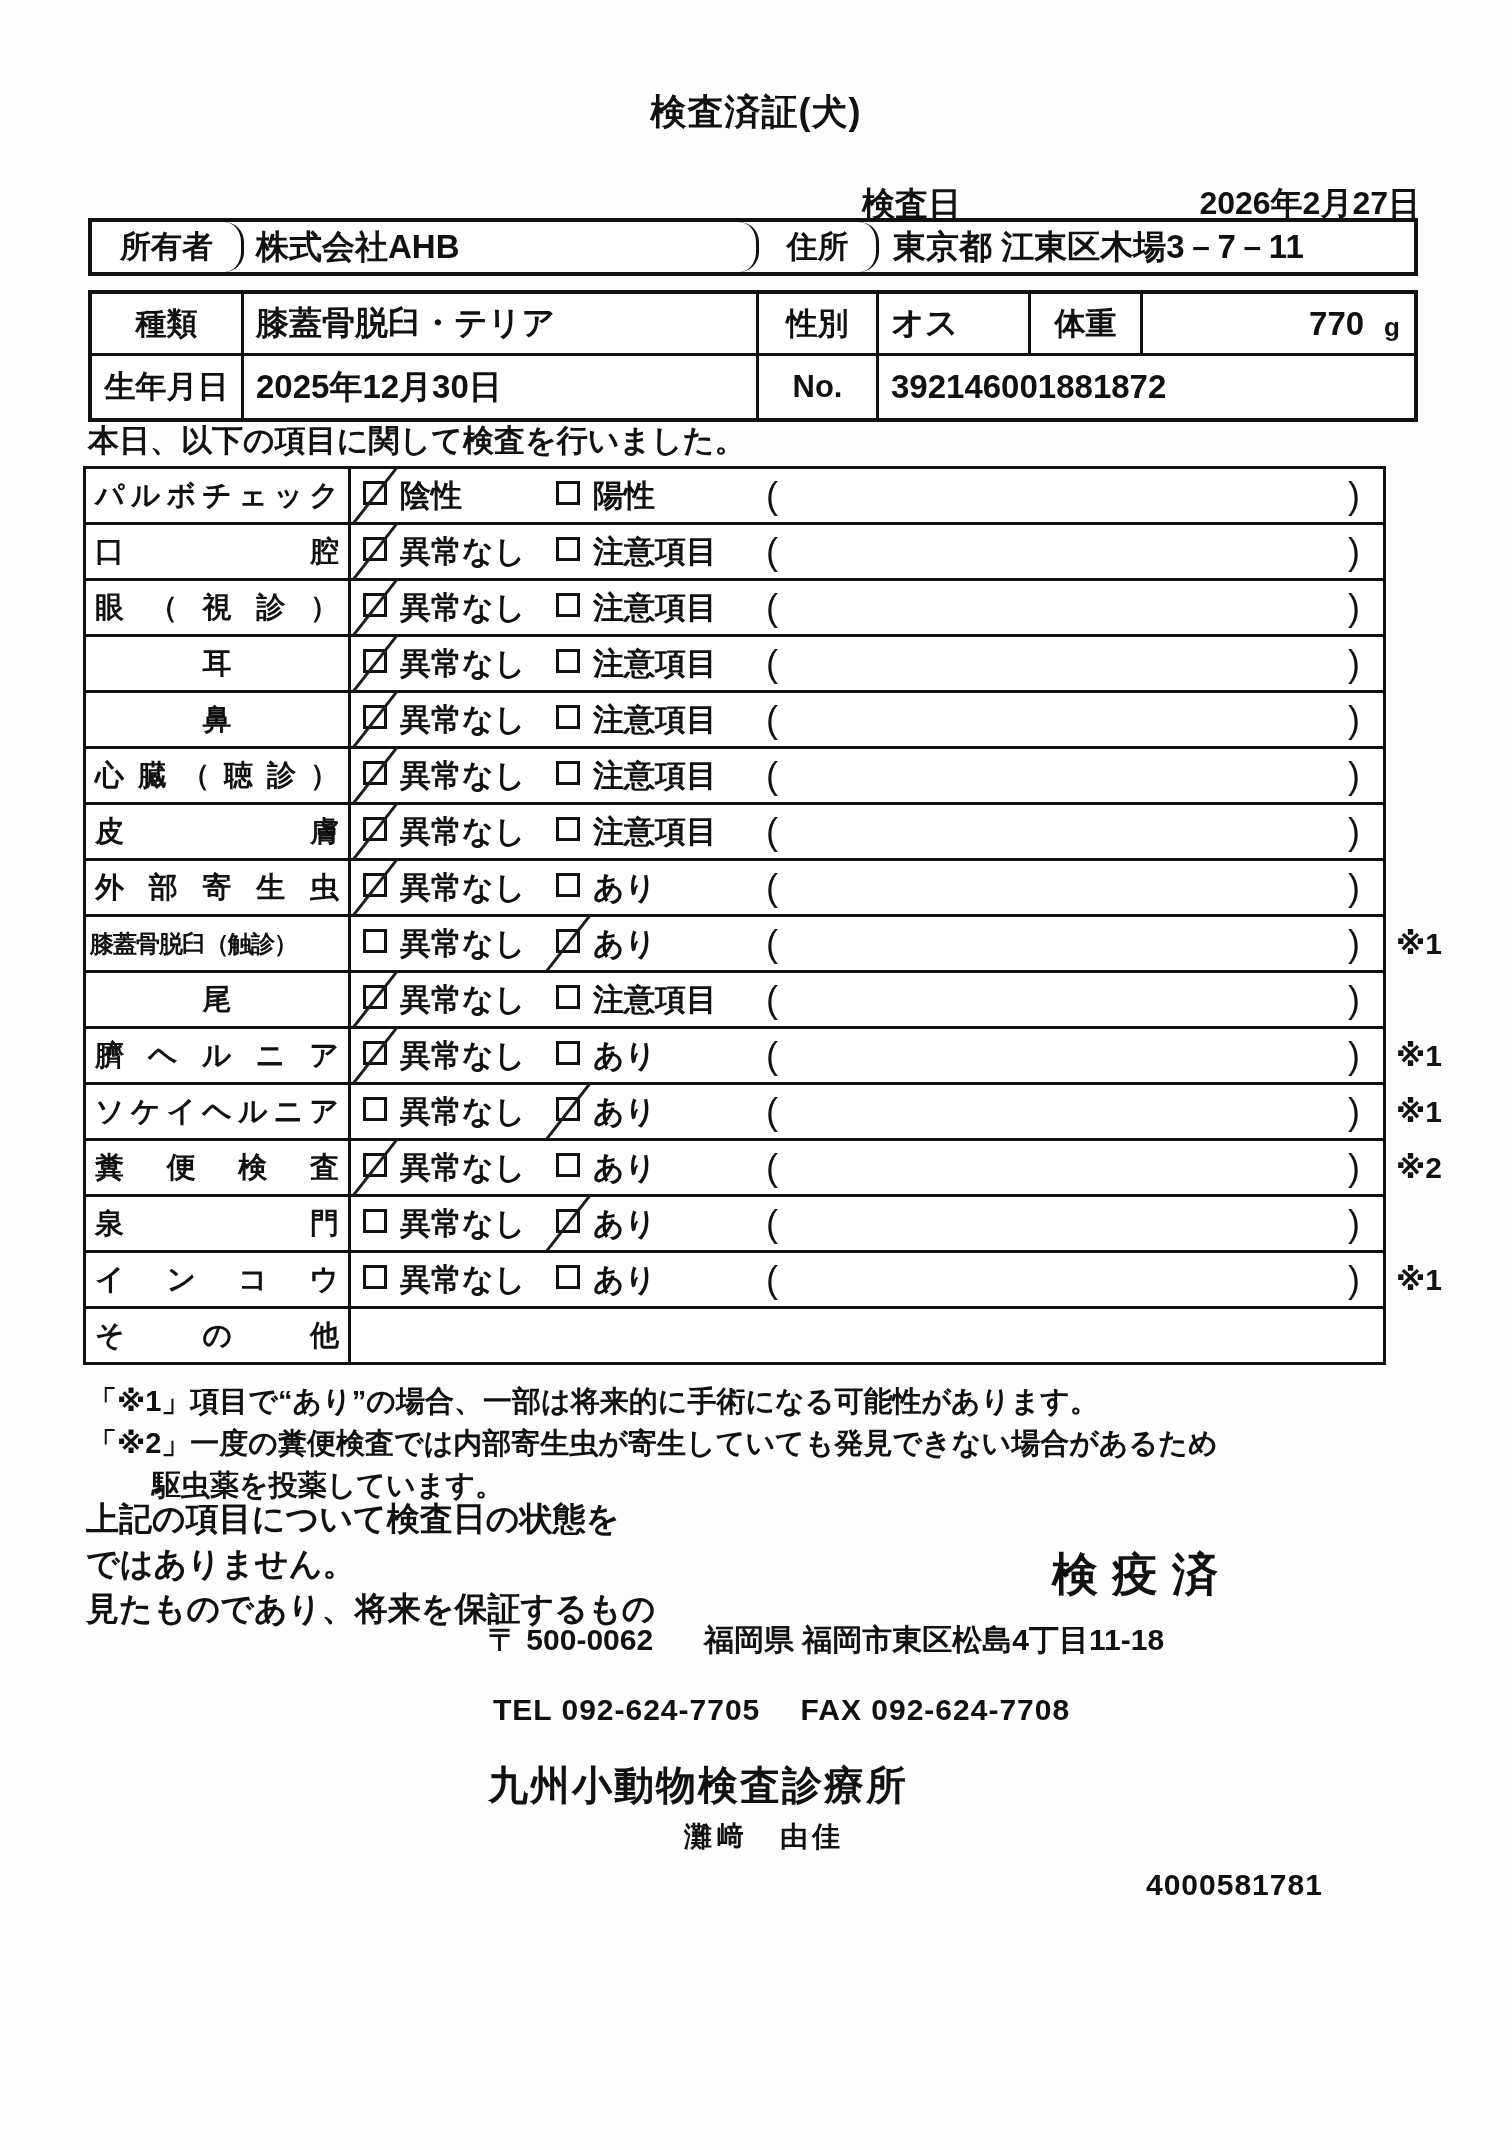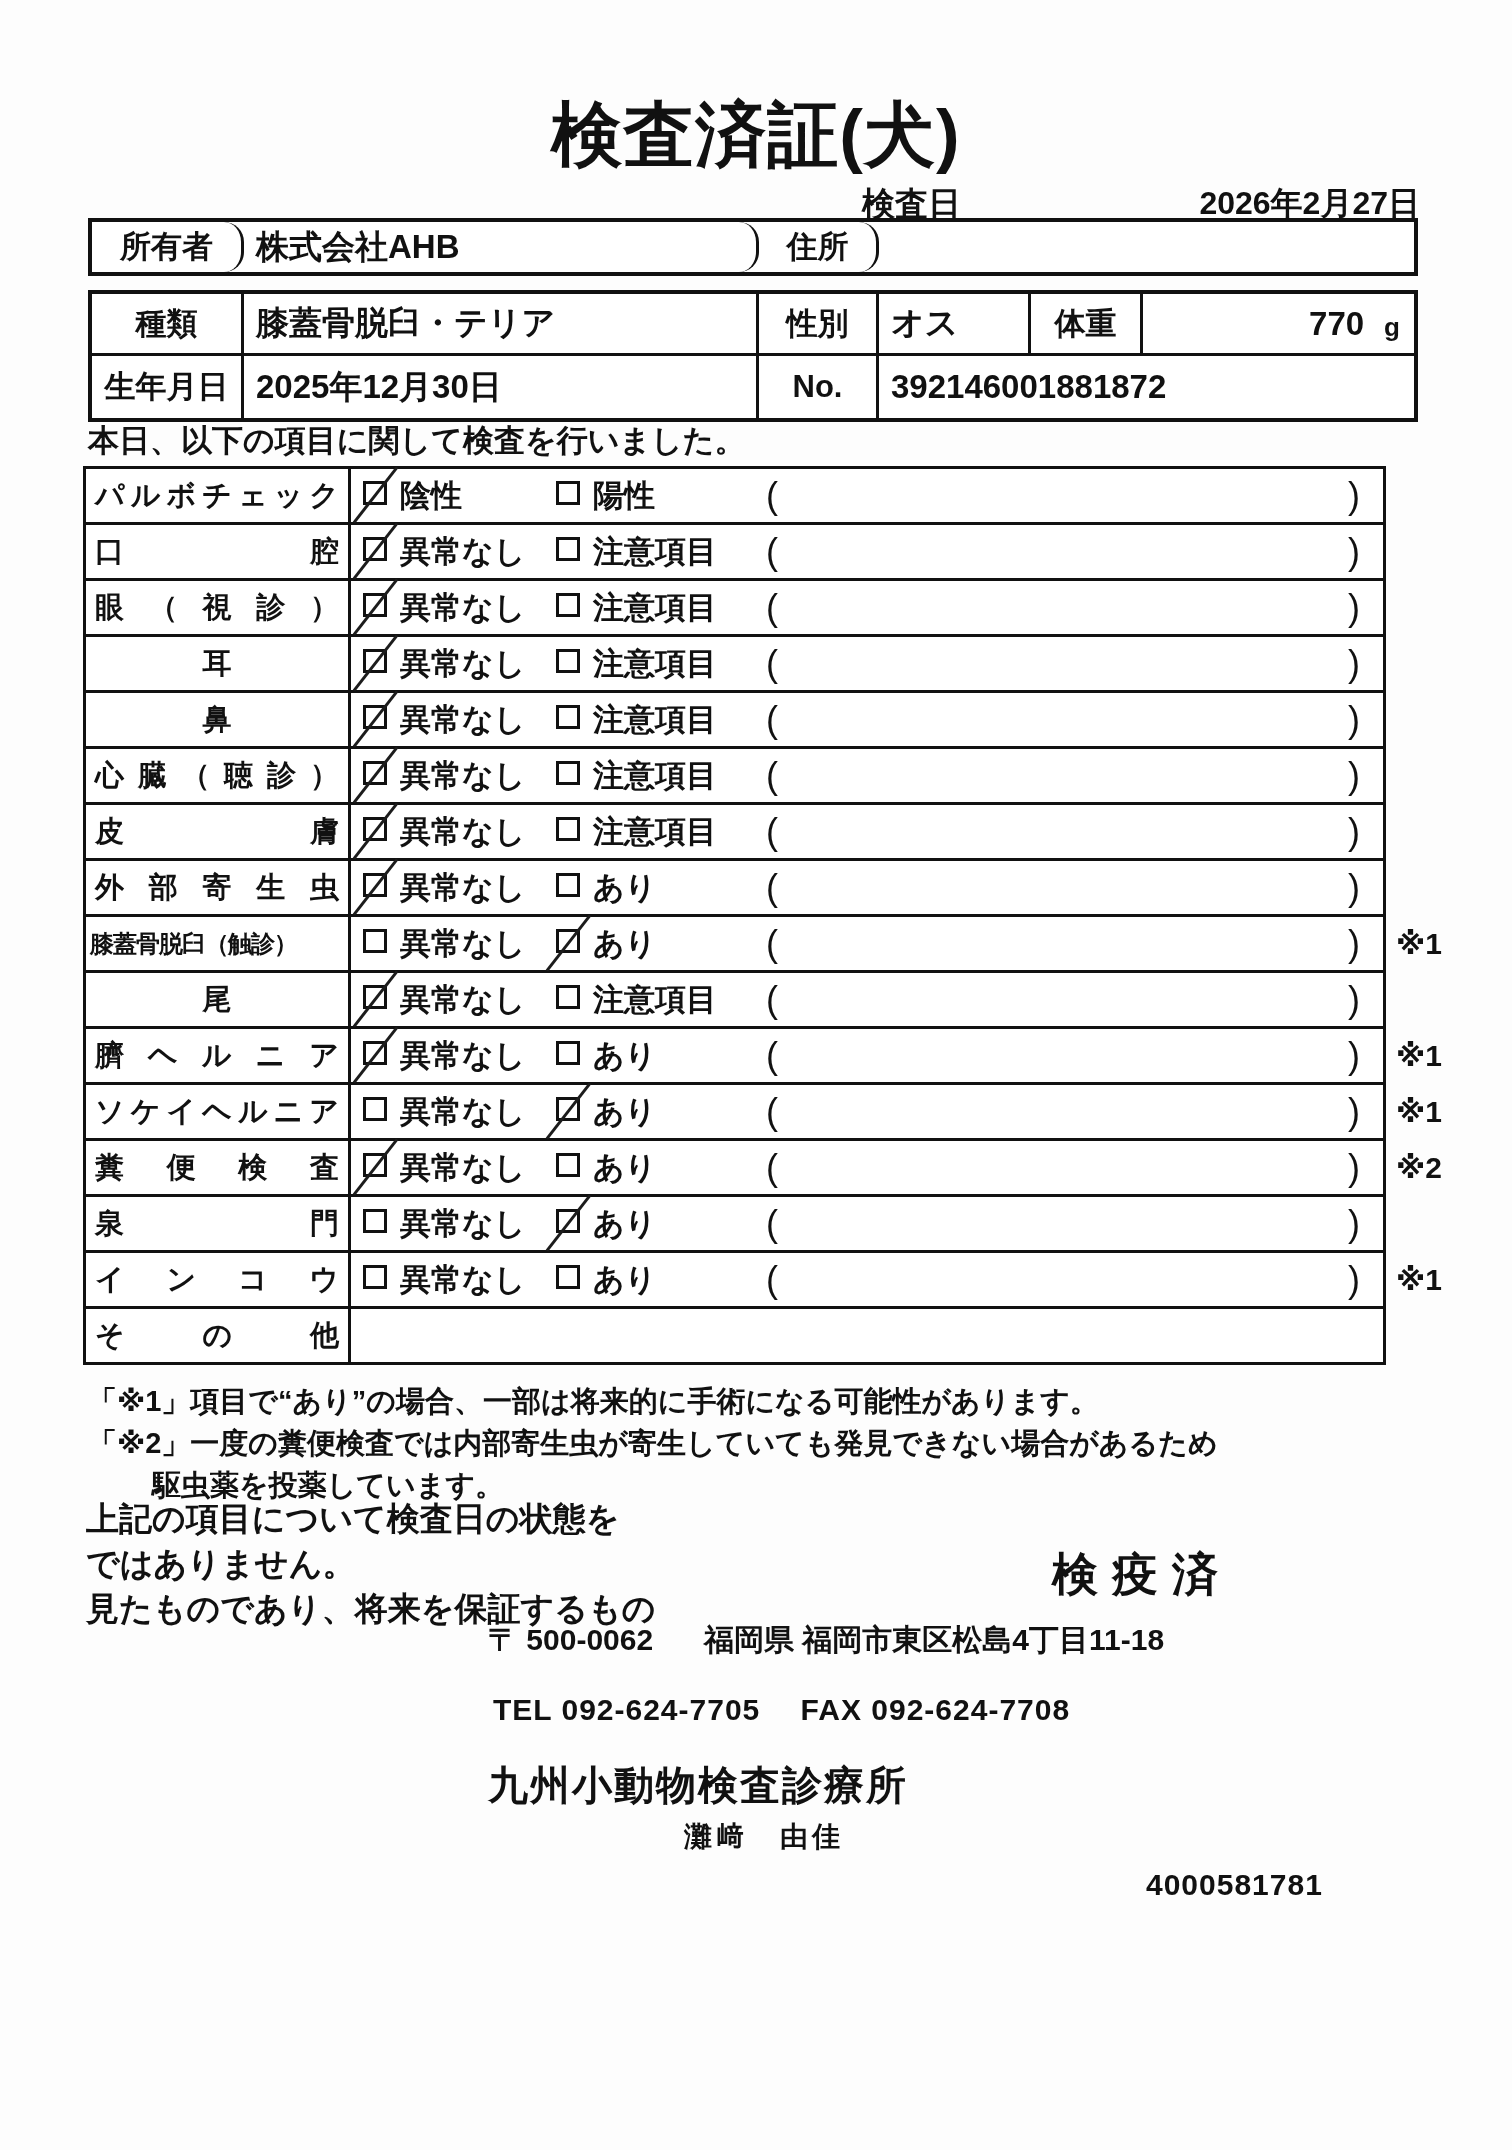--- a/index.html
+++ b/index.html
@@ -2,21 +2,21 @@
 <html><head>
 <meta charset="utf-8">
 <style>
   html,body{margin:0;padding:0;background:#ffffff;}
   .page{
     position:relative;width:1512px;height:2150px;background:#fdfdfd;
     font-family:"Liberation Sans","DejaVu Sans",sans-serif;color:#111;overflow:hidden;
   }
   .abs{position:absolute;}
 
-  .doc-title{top:88px;left:0;width:100%;text-align:center;font-size:71px;font-weight:700;letter-spacing:1px;}
+  .doc-title{top:88px;left:0;width:100%;text-align:center;font-size:36px;font-weight:700;letter-spacing:1px;}
 
   .insp-date-label{top:182px;left:862px;font-size:33px;font-weight:700;}
   .insp-date-value{top:182px;left:1060px;width:360px;text-align:right;font-size:32px;font-weight:700;}
 
   
   .t1{left:88px;top:218px;width:1330px;height:58px;border:4px solid #111;display:flex;box-sizing:border-box;background:#fff;}
   .t1 .cell{border-right:3px solid #111;display:flex;align-items:center;box-sizing:border-box;font-weight:700;border-radius:20px;}
   .t1 .c1{width:152px;justify-content:center;font-size:31px;}
   .t1 .c2{width:515px;padding-left:12px;font-size:33px;}
   .t1 .c3{width:120px;justify-content:center;font-size:31px;}
@@ -70,20 +70,21 @@
 
   <div class="abs doc-title">検査済証(犬)</div>
 
   <div class="abs insp-date-label">検査日</div>
   <div class="abs insp-date-value">2026年2月27日</div>
 
   <div class="abs t1">
     <div class="cell c1">所有者</div>
     <div class="cell c2">株式会社AHB</div>
     <div class="cell c3">住所</div>
+    <div class="cell c4">東京都 江東区木場3－7－11</div>
   </div>
 
   <div class="abs t2">
     <div class="cell lab">種類</div>
     <div class="cell val">膝蓋骨脱臼・テリア</div>
     <div class="cell lab">性別</div>
     <div class="cell val">オス</div>
     <div class="cell lab">体重</div>
     <div class="cell weight noborder-r">
       <span class="wv">770</span>

